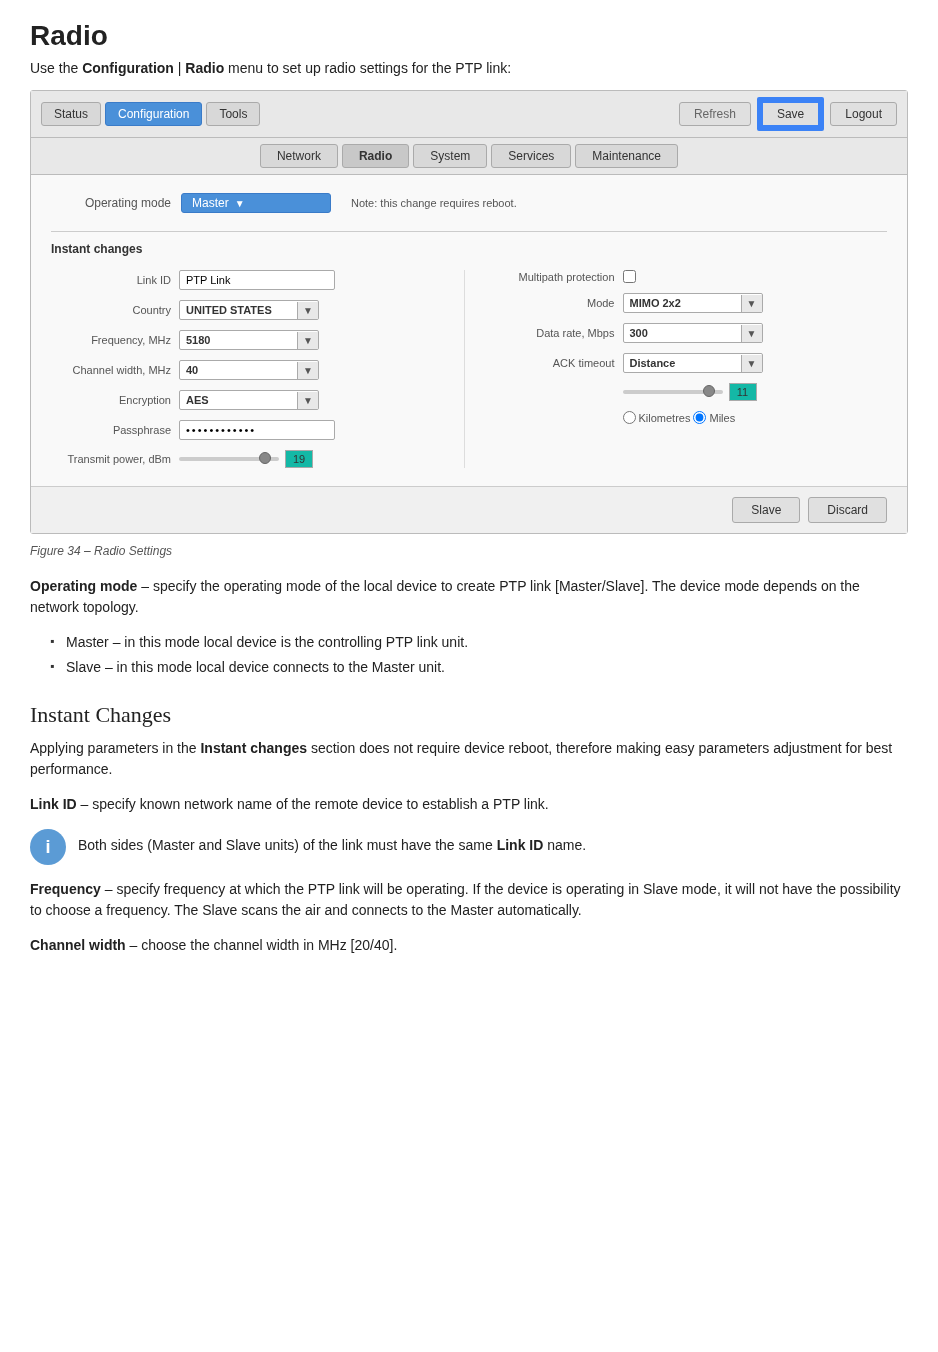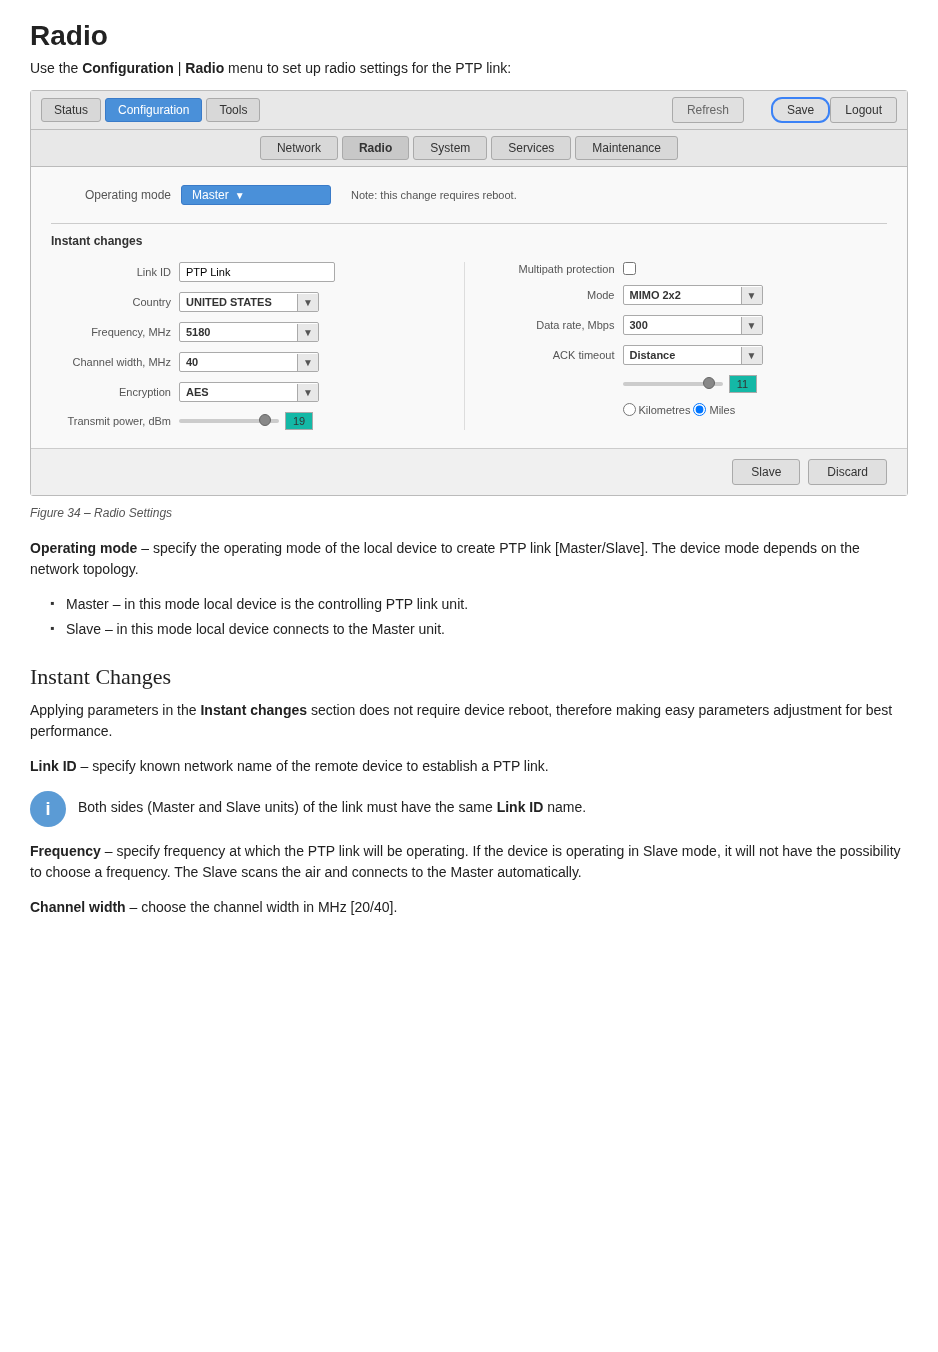--- a/index.html
+++ b/index.html
@@ -52,39 +52,40 @@
       cursor: pointer;
       color: #333;
     }
     .tab-btn.active {
       background: #4a90d9;
       color: #fff;
       border-color: #3a7bc8;
     }
     .top-bar-actions {
       display: flex;
+      gap: 6px;
+      align-items: center;
     }
     .btn-refresh {
       padding: 4px 14px;
       border: 1px solid #aaa;
       border-radius: 3px;
       background: #e0e0e0;
       font-size: 12px;
       cursor: pointer;
       color: #666;
     }
     .btn-save {
       padding: 4px 14px;
-      border: 2px solid #3b82f6;
-      border-radius: 11px;
+      border: 6px solid #3b82f6;
+      border-radius: 2px;
       background: #e0e0e0;
       font-size: 12px;
       cursor: pointer;
       color: #333;
-      margin-left: 27px;
     }
     .btn-logout {
       padding: 4px 14px;
       border: 1px solid #aaa;
       border-radius: 3px;
       background: #e0e0e0;
       font-size: 12px;
       cursor: pointer;
       color: #333;
     }
@@ -442,20 +443,24 @@
         </div>
 
         <div class="form-row">
           <span class="form-row-label">Encryption</span>
           <div class="form-select-wrap">
             <span class="form-select-val">AES</span>
             <span class="form-select-arrow">▼</span>
           </div>
         </div>
 
+        <div class="form-row">
+          <span class="form-row-label">Passphrase</span>
+          <input class="form-input passphrase-input" type="password" value="************" style="">
+        </div>
 
         <div class="form-row">
           <span class="form-row-label">Transmit power, dBm</span>
           <div class="slider-wrap">
             <div class="slider">
               <div class="slider-thumb"></div>
             </div>
             <span class="slider-value">19</span>
           </div>
         </div>

